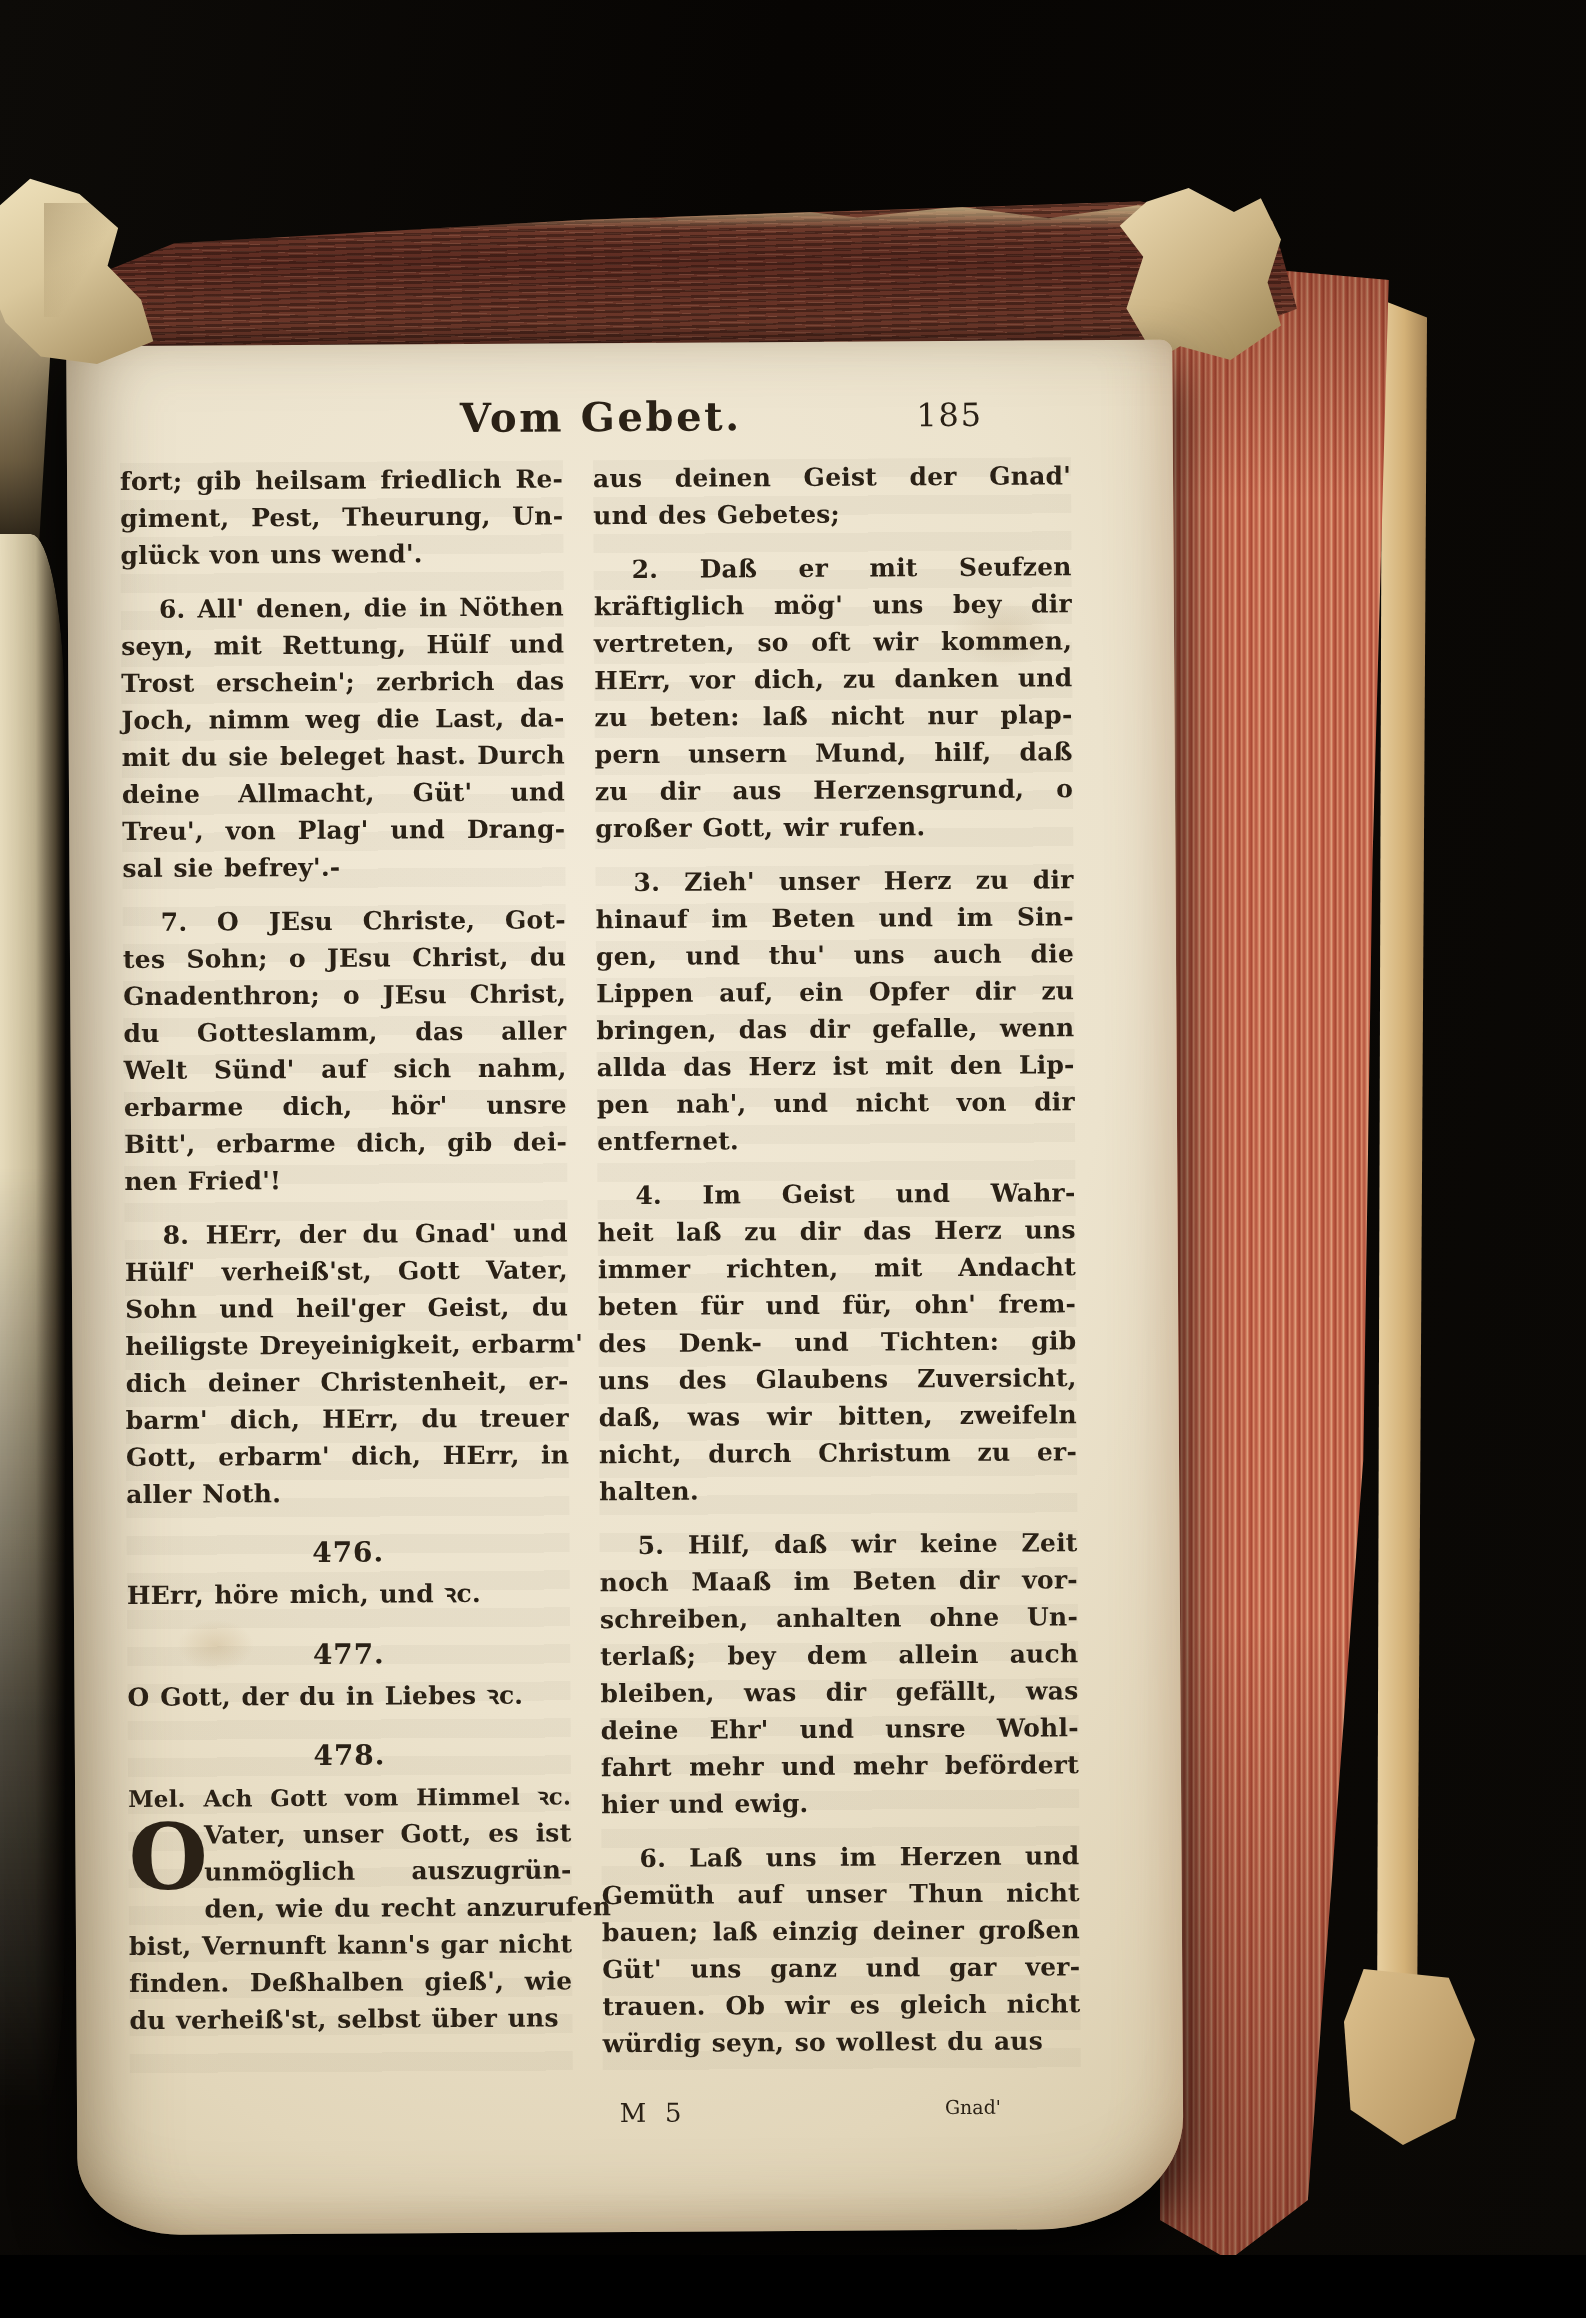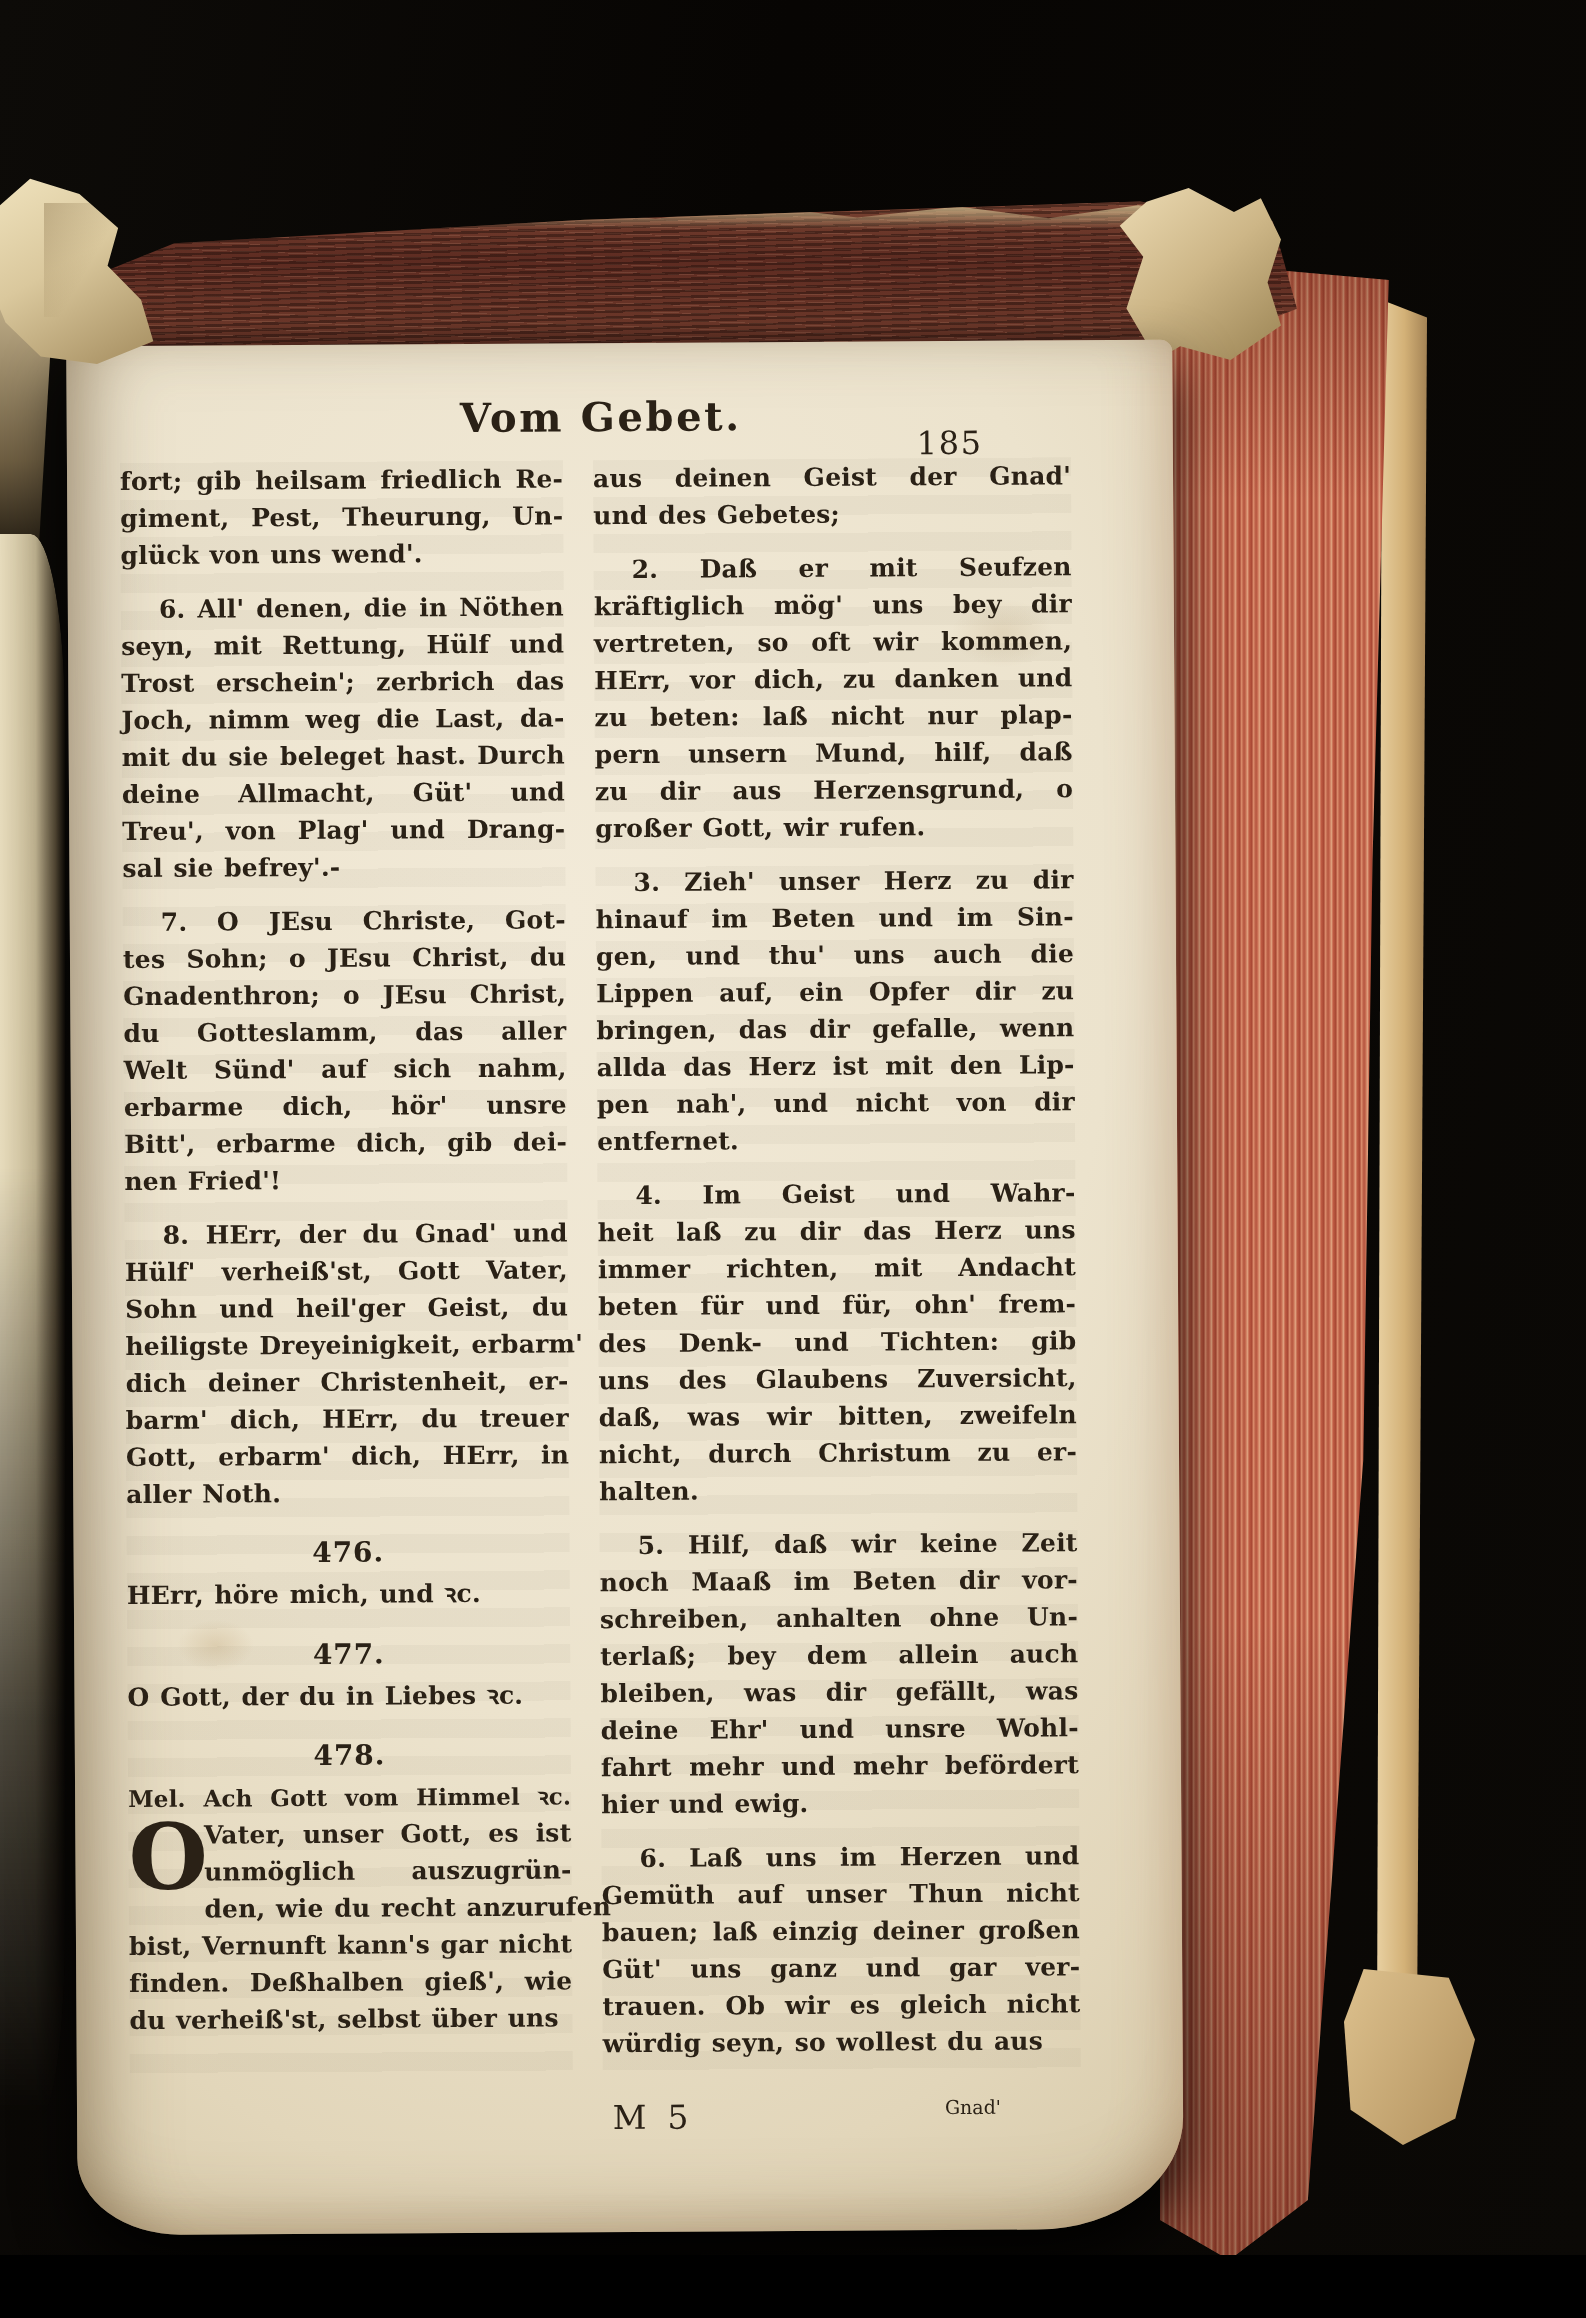--- a/index.html
+++ b/index.html
@@ -61,39 +61,39 @@
                0 30px 60px rgba(0,0,0,.85);
     transform:rotate(-0.35deg);}
   .stain1{position:absolute;left:103px;top:1274px;width:77px;height:52px;border-radius:50%;
     background:radial-gradient(rgba(160,120,60,.18),rgba(0,0,0,0) 70%);}
   .stain2{position:absolute;right:120px;top:258px;width:103px;height:69px;border-radius:50%;
     background:radial-gradient(rgba(150,115,60,.14),rgba(0,0,0,0) 70%);}
 
   .page-inner{position:absolute;inset:0;padding:50px 52px 0 53px;color:#2a2116;}
   .header-row{position:relative;height:60px;}
   .title{position:absolute;left:34%;top:0;font-size:40px;font-weight:bold;letter-spacing:2.6px;}
-  .page-num{position:absolute;right:138px;top:5.2px;font-size:32px;letter-spacing:1.7px;margin-top:28px;}
+  .page-num{position:absolute;right:138px;top:5.2px;font-size:32px;letter-spacing:1.7px;}
 
   .columns{display:flex;gap:30px;margin-top:6.9px;}
   .col{font-size:25px;line-height:37px;font-weight:700;letter-spacing:0.2px;word-spacing:1.7px;
     background:repeating-linear-gradient(180deg,rgba(100,92,72,.05) 0 19px,rgba(0,0,0,0) 19px 37px);}
   .col-left{width:443px;}
   .col-right{width:478px;}
 
   .para{margin:0 0 17px 0;}
   .line{white-space:nowrap;}
   .line.j{text-align:justify;text-align-last:justify;}
   .line.ind{padding-left:38px;}
   .hymn-number{text-align:center;font-size:28px;letter-spacing:0.9px;margin:22.4px 0 5.2px 0;}
   .incipit{font-size:25px;line-height:37px;margin:0 0 1.7px 0;white-space:nowrap;}
   .mel{font-size:23px;line-height:36px;margin:0;white-space:nowrap;text-align:justify;text-align-last:justify;}
   .initial{float:left;font-size:91px;line-height:74px;height:74px;width:67px;margin:3.4px 8.6px 0 0;font-weight:700;}
 
   .footer-row{position:relative;height:52px;margin-top:19px;width:951px;}
-  .sig{position:absolute;left:55%;transform:translateX(-50%);font-size:33px;letter-spacing:5.2px;text-align:center;}
+  .sig{position:absolute;left:55%;transform:translateX(-50%);font-size:26px;letter-spacing:5.2px;text-align:center;}
   .catch{position:absolute;right:80px;font-size:19px;}
 </style>
 </head>
 <body>
 
 <div class="scene">
   <div class="top-slab"></div>
   <div class="spine-sliver"></div>
   <div class="left-pages"></div>
   <div class="fore-edge"></div>

